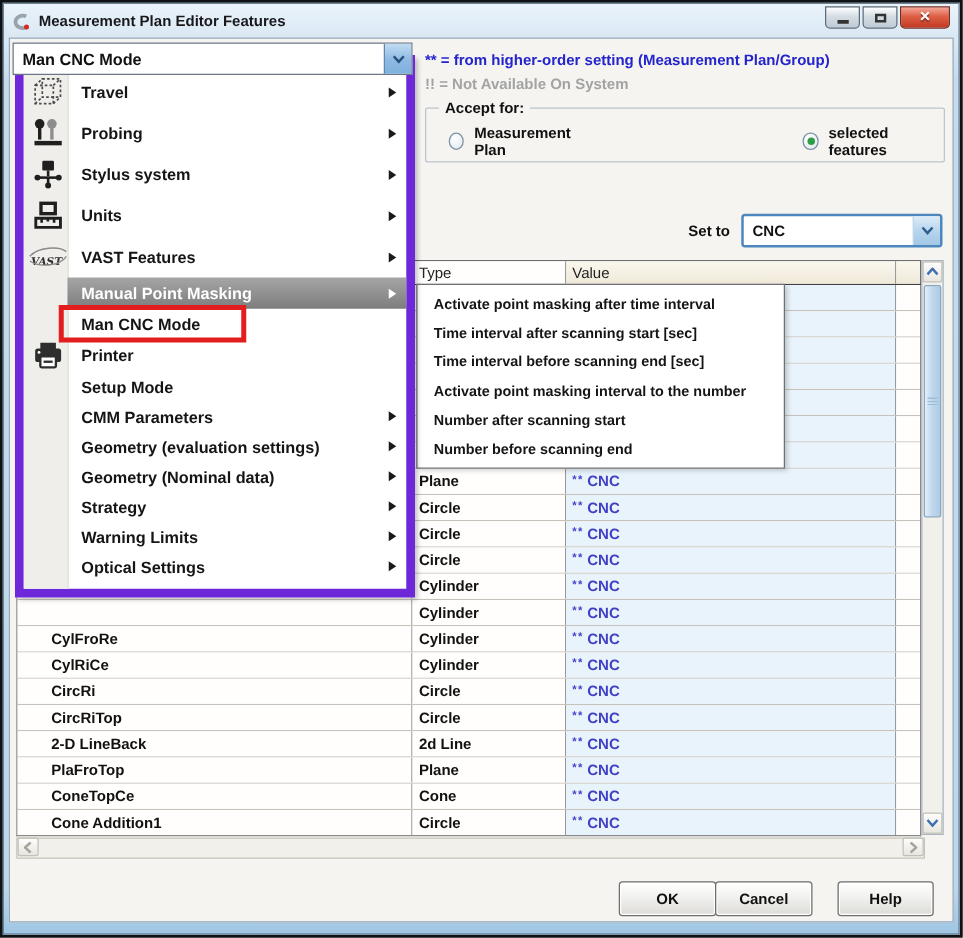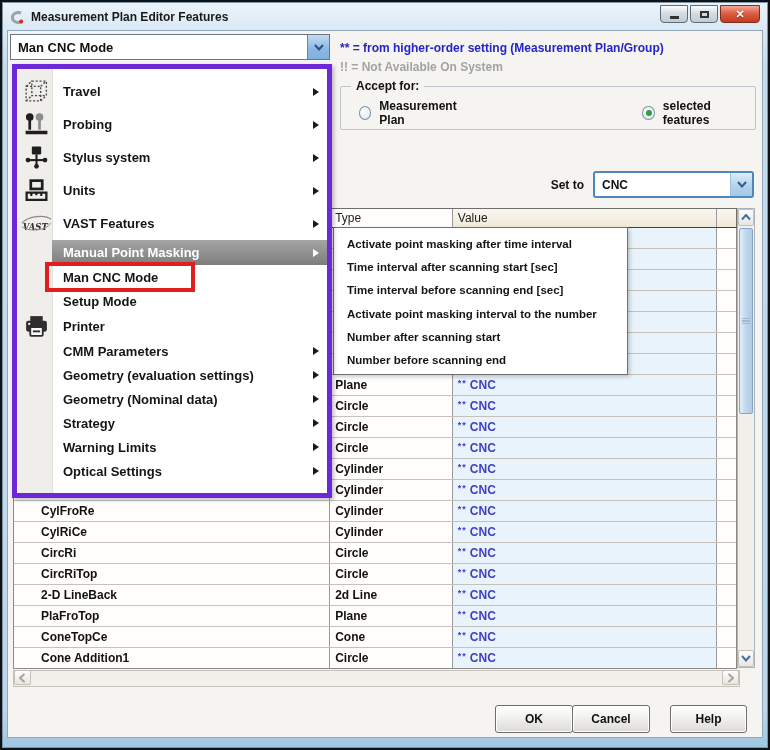--- a/index.html
+++ b/index.html
@@ -70,21 +70,21 @@
   .vthumb .grip { position:absolute; left:2px; right:2px; top:50%; height:6px; margin-top:-3px; background:repeating-linear-gradient(#9dbcd8 0 1px, transparent 1px 2.5px); }
   .hscroll { position:absolute; left:13px; top:670px; width:727px; height:17px; background:#f2f0ea; border:1px solid #c6c3bb; z-index:6; }
   .hscroll .left  { left:0; top:-1px; height:15px; width:17px; }
   .hscroll .right { position:absolute; right:0; top:-1px; height:15px; width:17px; left:auto; }
 
   
   .btn { position:absolute; top:705px; height:28px; width:78px; background:linear-gradient(#ffffff,#f1f1ef 45%,#dcdbd7); border:1px solid #6e6e6e; border-radius:3px; box-shadow:0 0 0 1px #fff inset; font-size:12px; font-weight:bold; color:#111; text-align:center; line-height:26px; z-index:10; }
   .btn-ok { left:495px; } .btn-cancel { left:572px; } .btn-help { left:670px; width:77px; }
 
   
-  .menu { position:absolute; left:12px; top:64px; width:320px; height:434px; background:#fff; border:5px solid #6d28d9; box-shadow:2px 2px 4px rgba(0,0,0,.25); z-index:40; padding-top:6px; }
+  .menu { position:absolute; left:12px; top:44px; width:320px; height:434px; background:#fff; border:7px solid #6d28d9; box-shadow:2px 2px 4px rgba(0,0,0,.25); z-index:40; padding-top:6px; }
   .menu .gutter { position:absolute; left:0; top:0; bottom:0; width:36px; background:#efeeeb; border-right:1px solid #e2e0dc; }
   .menu-item { position:relative; height:24px; display:flex; align-items:center; }
   .menu-item.tall { height:33px; }
   .menu-item.printer { height:26px; }
   .menu-item.highlighted { height:25px; margin-left:35px; background:linear-gradient(#a5a5a5,#7d7d7d); }
   .menu-item.highlighted .mi-label { color:#fff; }
   .mi-icon { position:absolute; left:3px; width:32px; display:flex; justify-content:center;align-items:center; }
   .mi-label { margin-left:46px; font-size:13px; font-weight:bold; color:#151515; white-space:nowrap; }
   .menu-item.highlighted .mi-label { margin-left:11px; }
   .mi-arrow { position:absolute; right:8px; width:0; height:0; border-left:6px solid #1a1a1a; border-top:4.5px solid transparent; border-bottom:4.5px solid transparent; }
@@ -394,34 +394,34 @@
           <span class="mi-arrow"></span>
         </div>
         <div class="menu-item highlighted">
           <span class="mi-label">Manual Point Masking</span>
           <span class="mi-arrow"></span>
         </div>
         <div class="menu-item">
           <span class="mi-label">Man CNC Mode</span>
           <div class="red-box"></div>
         </div>
-        <div class="menu-item">
-          <span class="mi-label">Setup Mode</span>
-        </div>
         <div class="menu-item printer">
           <span class="mi-icon">
             <svg width="27" height="27" viewBox="0 0 26 26">
               <path d="M7 3 h12 v5 h-12 z" fill="#2e2e2e"></path>
               <rect x="3" y="7.5" width="20" height="10.5" rx="2" fill="#2e2e2e"></rect>
               <circle cx="6" cy="10.5" r="1.1" fill="#fff"></circle>
               <rect x="7" y="13.5" width="12" height="8.5" rx="1" fill="#fff" stroke="#2e2e2e" stroke-width="1.8"></rect>
               <rect x="9.5" y="16.8" width="7" height="1.8" fill="#2e2e2e"></rect>
             </svg>
           </span>
           <span class="mi-label">Printer</span>
+        </div>
+        <div class="menu-item">
+          <span class="mi-label">Setup Mode</span>
         </div>
         <div class="menu-item">
           <span class="mi-label">CMM Parameters</span>
           <span class="mi-arrow"></span>
         </div>
         <div class="menu-item">
           <span class="mi-label">Geometry (evaluation settings)</span>
           <span class="mi-arrow"></span>
         </div>
         <div class="menu-item">

